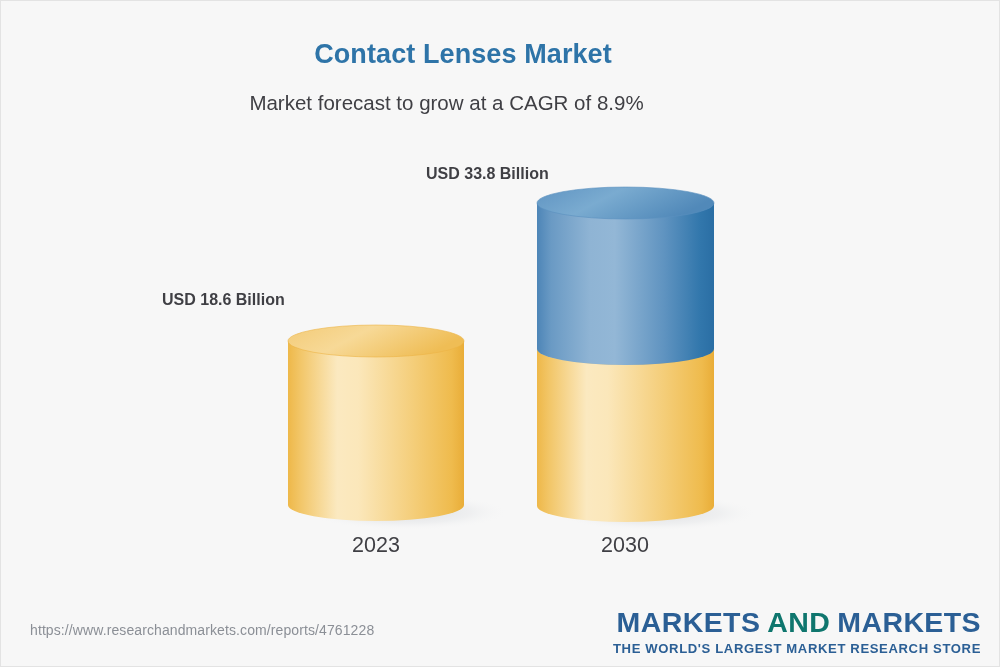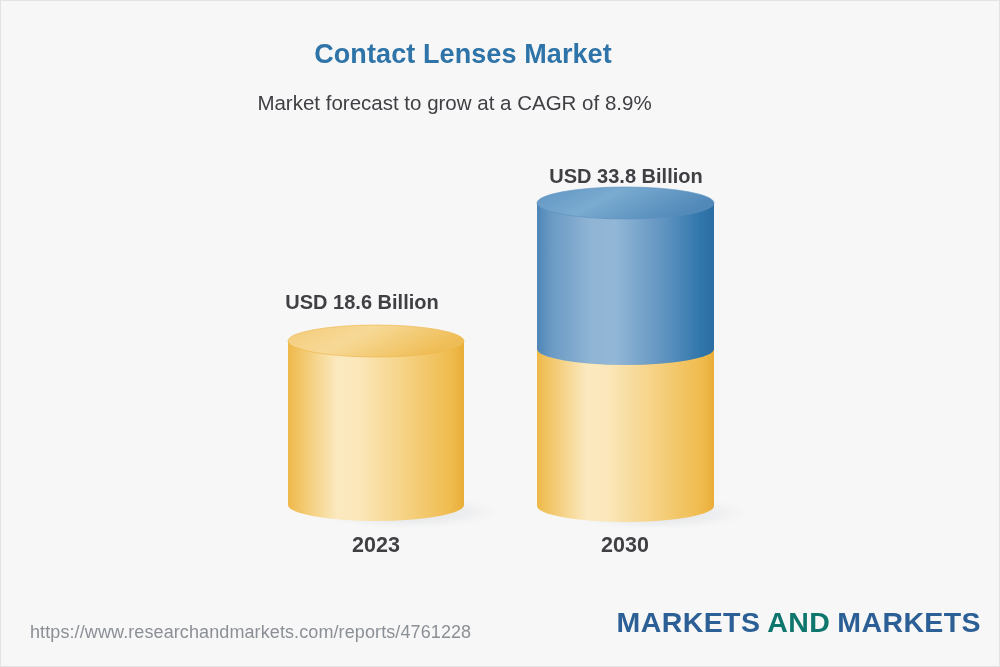--- a/index.html
+++ b/index.html
@@ -31,21 +31,21 @@
     top: 38px;
     width: 924px;
     text-align: center;
     font-size: 27px;
     font-weight: bold;
     color: #2e74a8;
     letter-spacing: 0.1px;
   }
   #chart-subtitle {
     position: absolute;
-    left: 12px;
+    left: 4px;
     top: 90px;
     width: 883px;
     text-align: center;
     font-size: 20.5px;
     font-weight: normal;
     color: #3f3f44;
   }
 
   
   #plot-area {
@@ -64,53 +64,52 @@
 
   .bar-svg {
     position: absolute;
     left: 0;
     top: 0;
     overflow: visible;
   }
 
   .value-label {
     position: absolute;
-    text-align: center;
-    font-size: 20px;
+    font-size: 16px;
     font-weight: bold;
     color: #3f3f44;
     white-space: nowrap;
   }
   #value-label-2023 { left: 161px; top: 290px; width: 400px; }
   #value-label-2030 { left: 425px; top: 164px; width: 400px; }
 
   .category-label {
     position: absolute;
     text-align: center;
     font-size: 21.5px;
-    font-weight: bold;
+    font-weight: normal;
     color: #3f3f44;
     white-space: nowrap;
   }
   #category-label-2023 { left: 273px; top: 532px; width: 204px; }
   #category-label-2030 { left: 522px; top: 532px; width: 204px; }
 
   
   #footer {
     position: absolute;
     left: 0;
     bottom: 0;
     width: 1000px;
     height: 66px;
   }
   #source-url {
     position: absolute;
     left: 29px;
     top: 22px;
-    font-size: 18px;
+    font-size: 14px;
     color: #8b8f96;
     letter-spacing: 0.1px;
     white-space: nowrap;
   }
   #brand-logo {
     position: absolute;
     right: 20px;
     top: 8px;
     text-align: right;
   }
@@ -211,16 +210,17 @@
 
     <div class="category-label" id="category-label-2023">2023</div>
     <div class="category-label" id="category-label-2030">2030</div>
   </div>
 
   <div id="footer">
     <div id="source-url">https://www.researchandmarkets.com/reports/4761228</div>
 
     <div id="brand-logo">
       <div id="brand-wordmark"><span class="brand-part-blue">MARKETS</span><span class="brand-part-gold" style="margin:0 7px;">AND</span><span class="brand-part-blue">MARKETS</span></div>
+      <div id="brand-tagline">THE WORLD'S LARGEST MARKET RESEARCH STORE</div>
     </div>
   </div>
 
 </div>
 
 </body></html>

